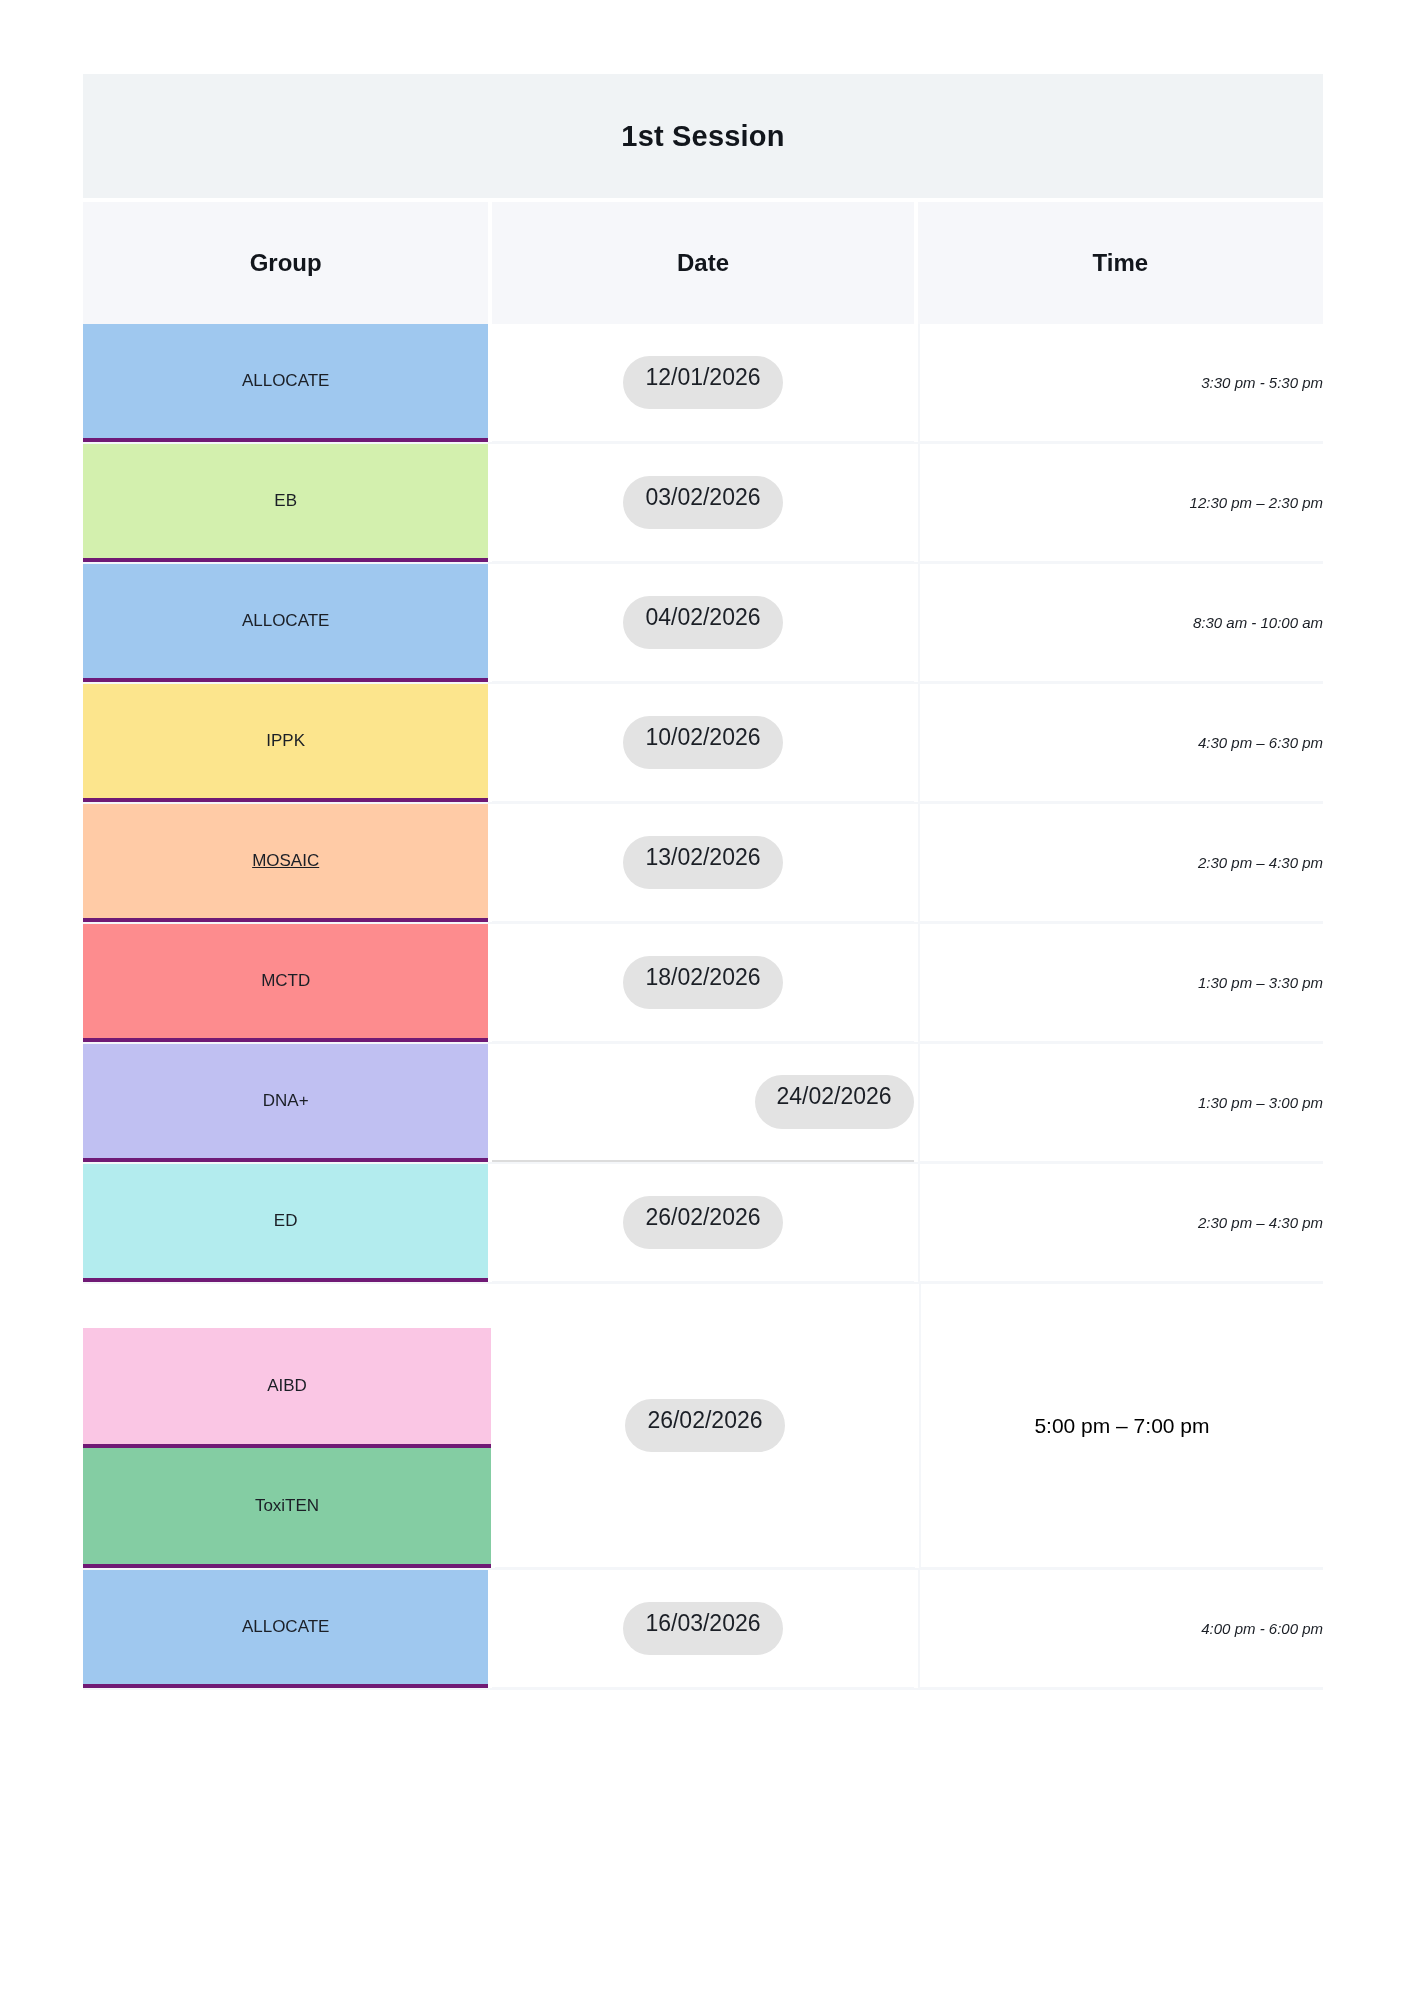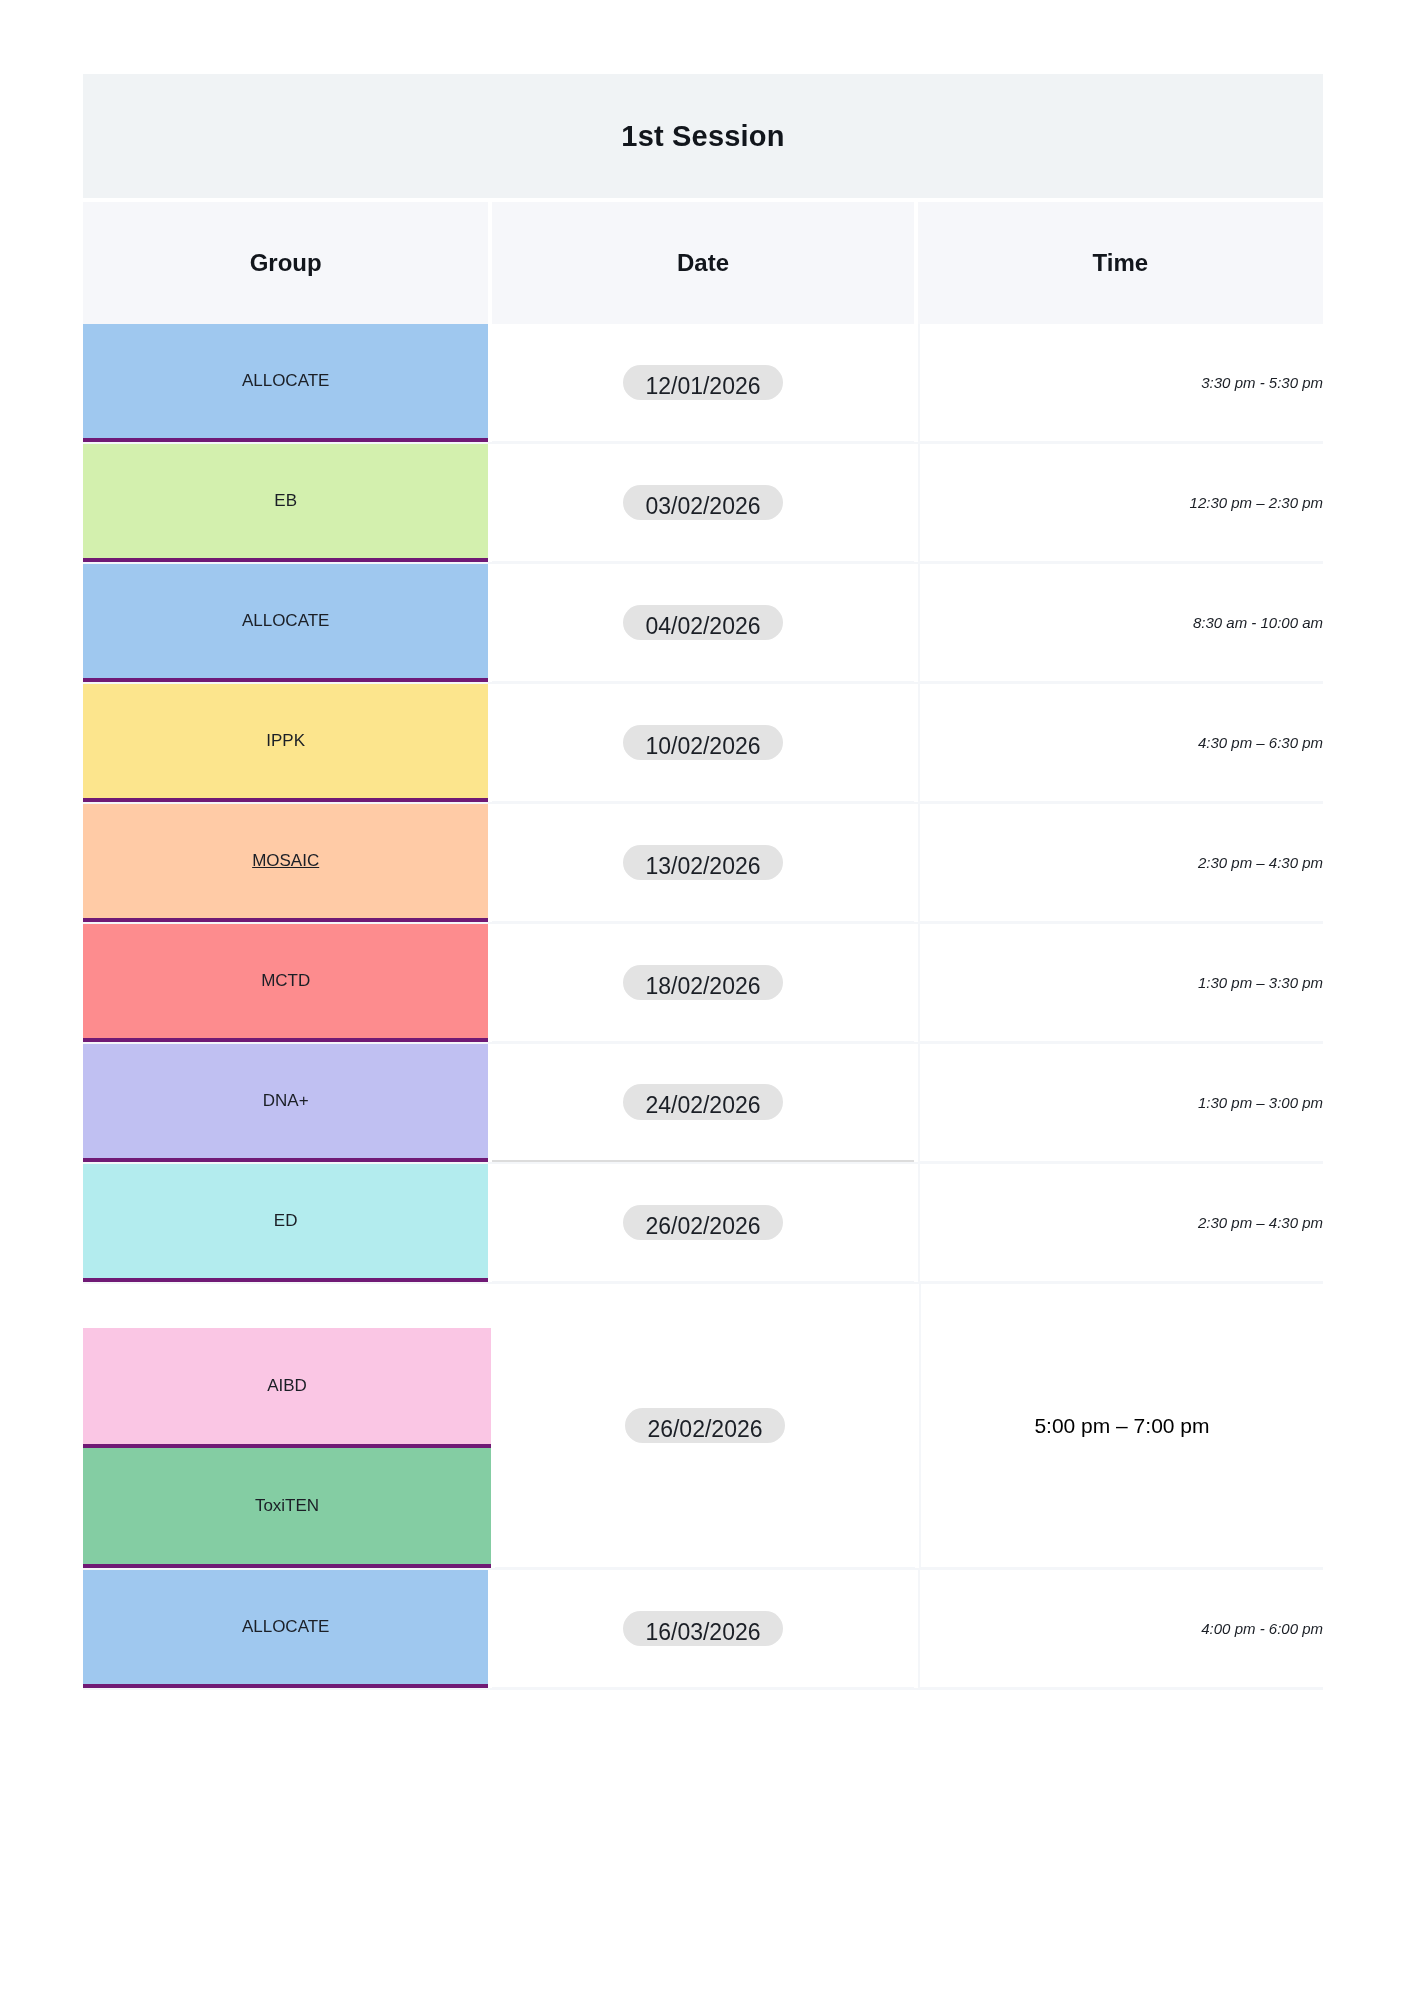--- a/index.html
+++ b/index.html
@@ -109,21 +109,21 @@
     font-size: 15px;
     color: #1b1f26;
     border-bottom: 1px solid #f4f6f9;
     border-left: 2px solid #f4f6f9;
     font-style: italic;
   }
 
   .date-pill {
     background: #e3e3e3;
     border-radius: 999px;
-    padding: 9px 22px 1px 22px;
+    padding: 9px 22px 19px 22px;
     font-size: 23px;
     color: #1b1f26;
     line-height: 1.1;
     white-space: nowrap;
   }
 
   
   .merged-row {
     display: flex;
     width: 100%;
@@ -159,21 +159,21 @@
     display: flex;
     align-items: center;
     justify-content: center;
     font-size: 21px;
     color: #000000;
     border-bottom: 1px solid #f4f6f9;
     border-left: 2px solid #f4f6f9;
   }
 
   
-  .seam-below .date-cell { border-bottom: 2px solid #dcdcdc; }
+  .seam-below .date-cell { border-bottom: 2px solid #dcdcdc; justify-content: flex-end; }
 </style>
 </head>
 <body>
 
 <div class="page">
   <div class="table-wrap">
 
     <div class="session-title">1st Session</div>
 
     <div class="header-row">

